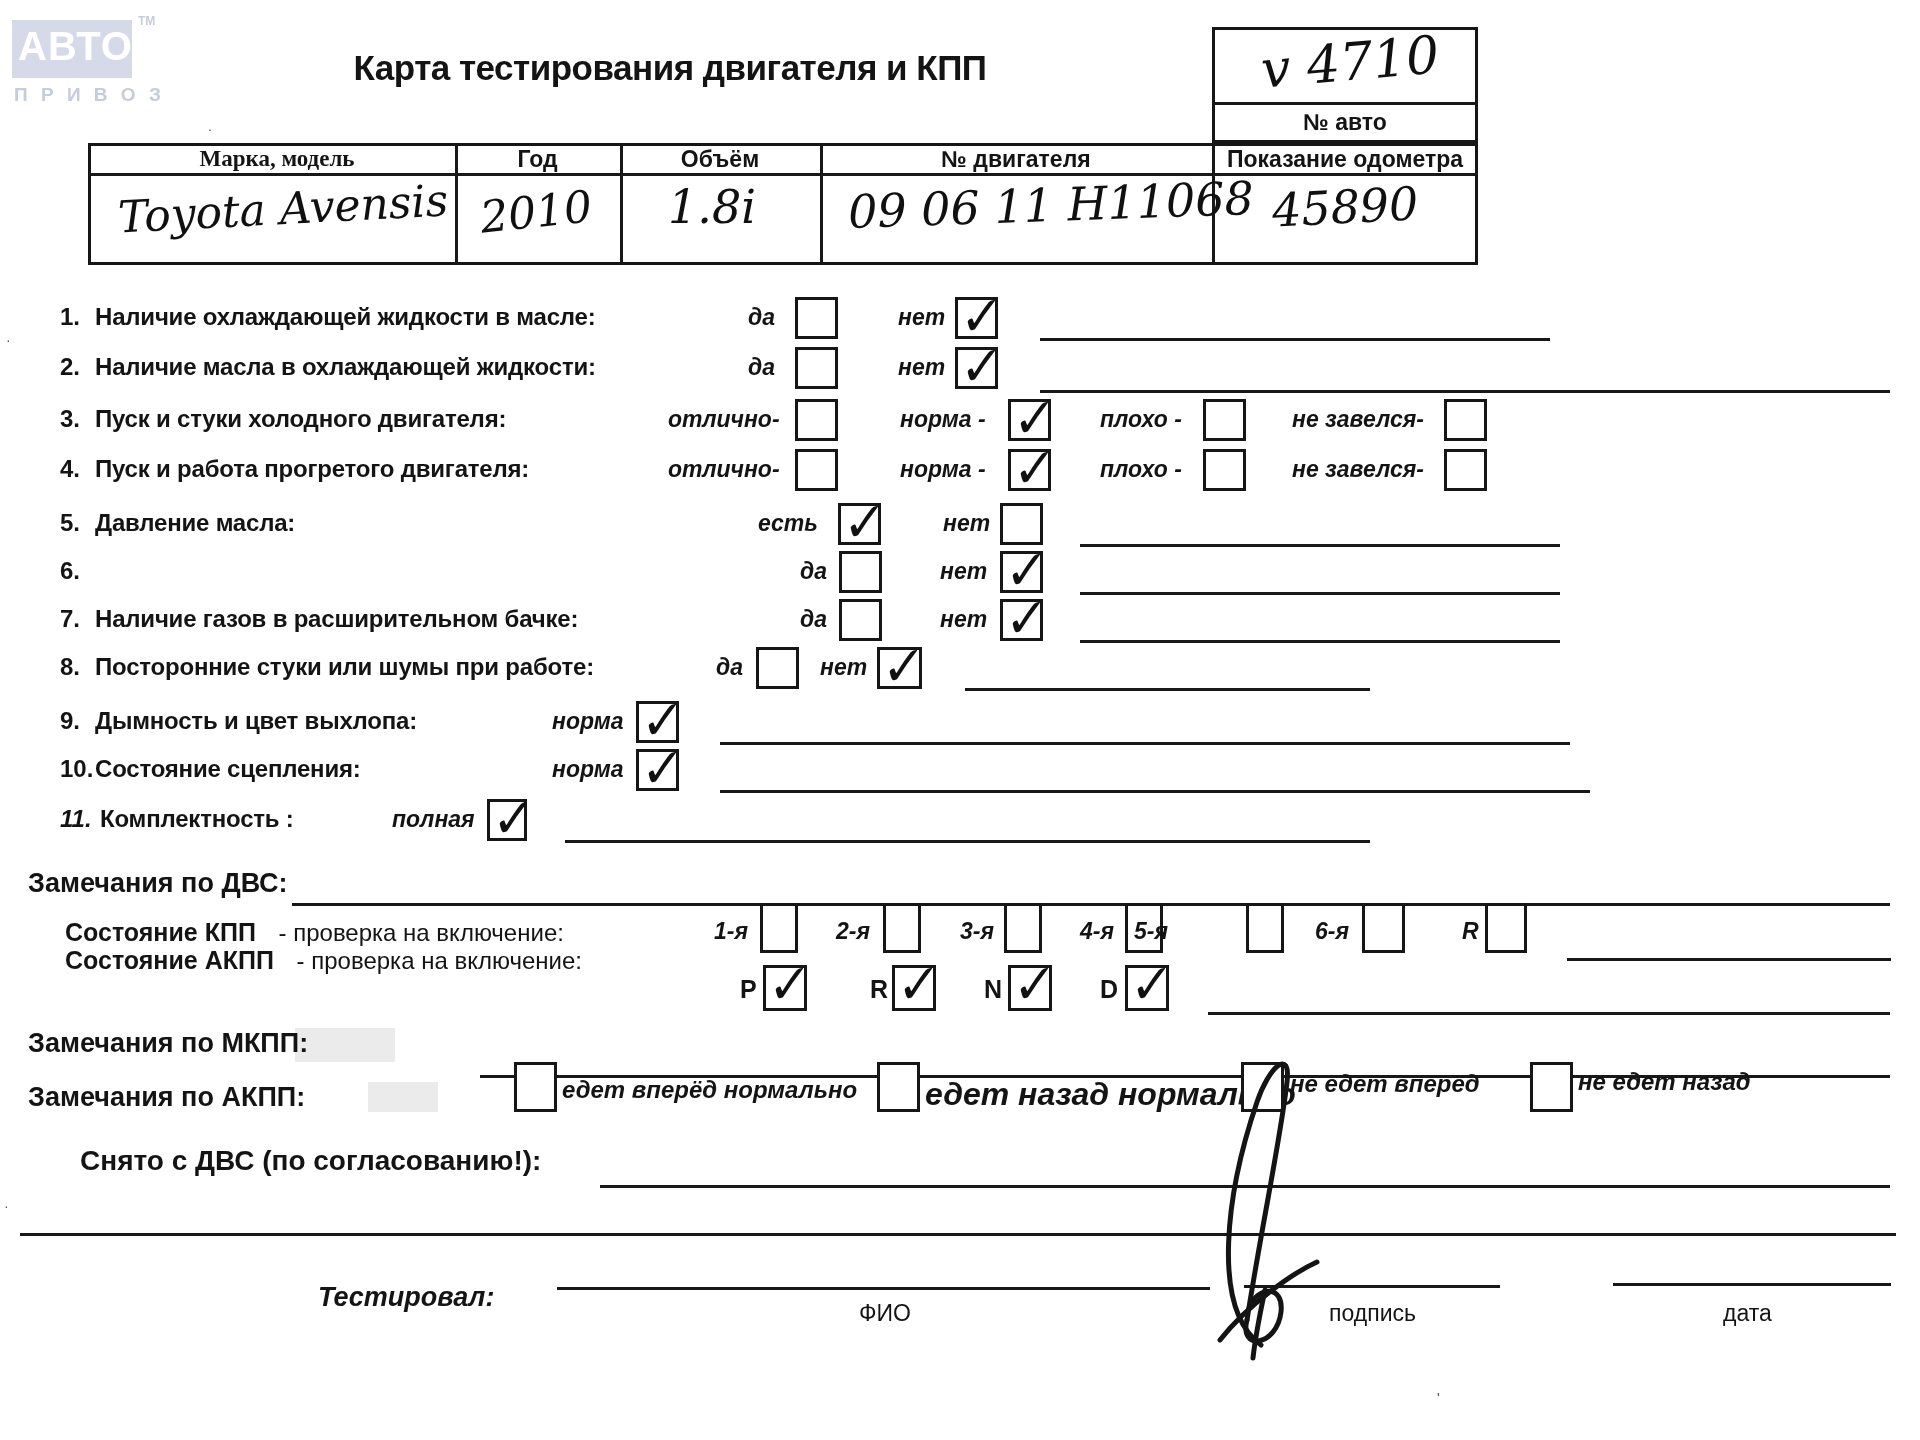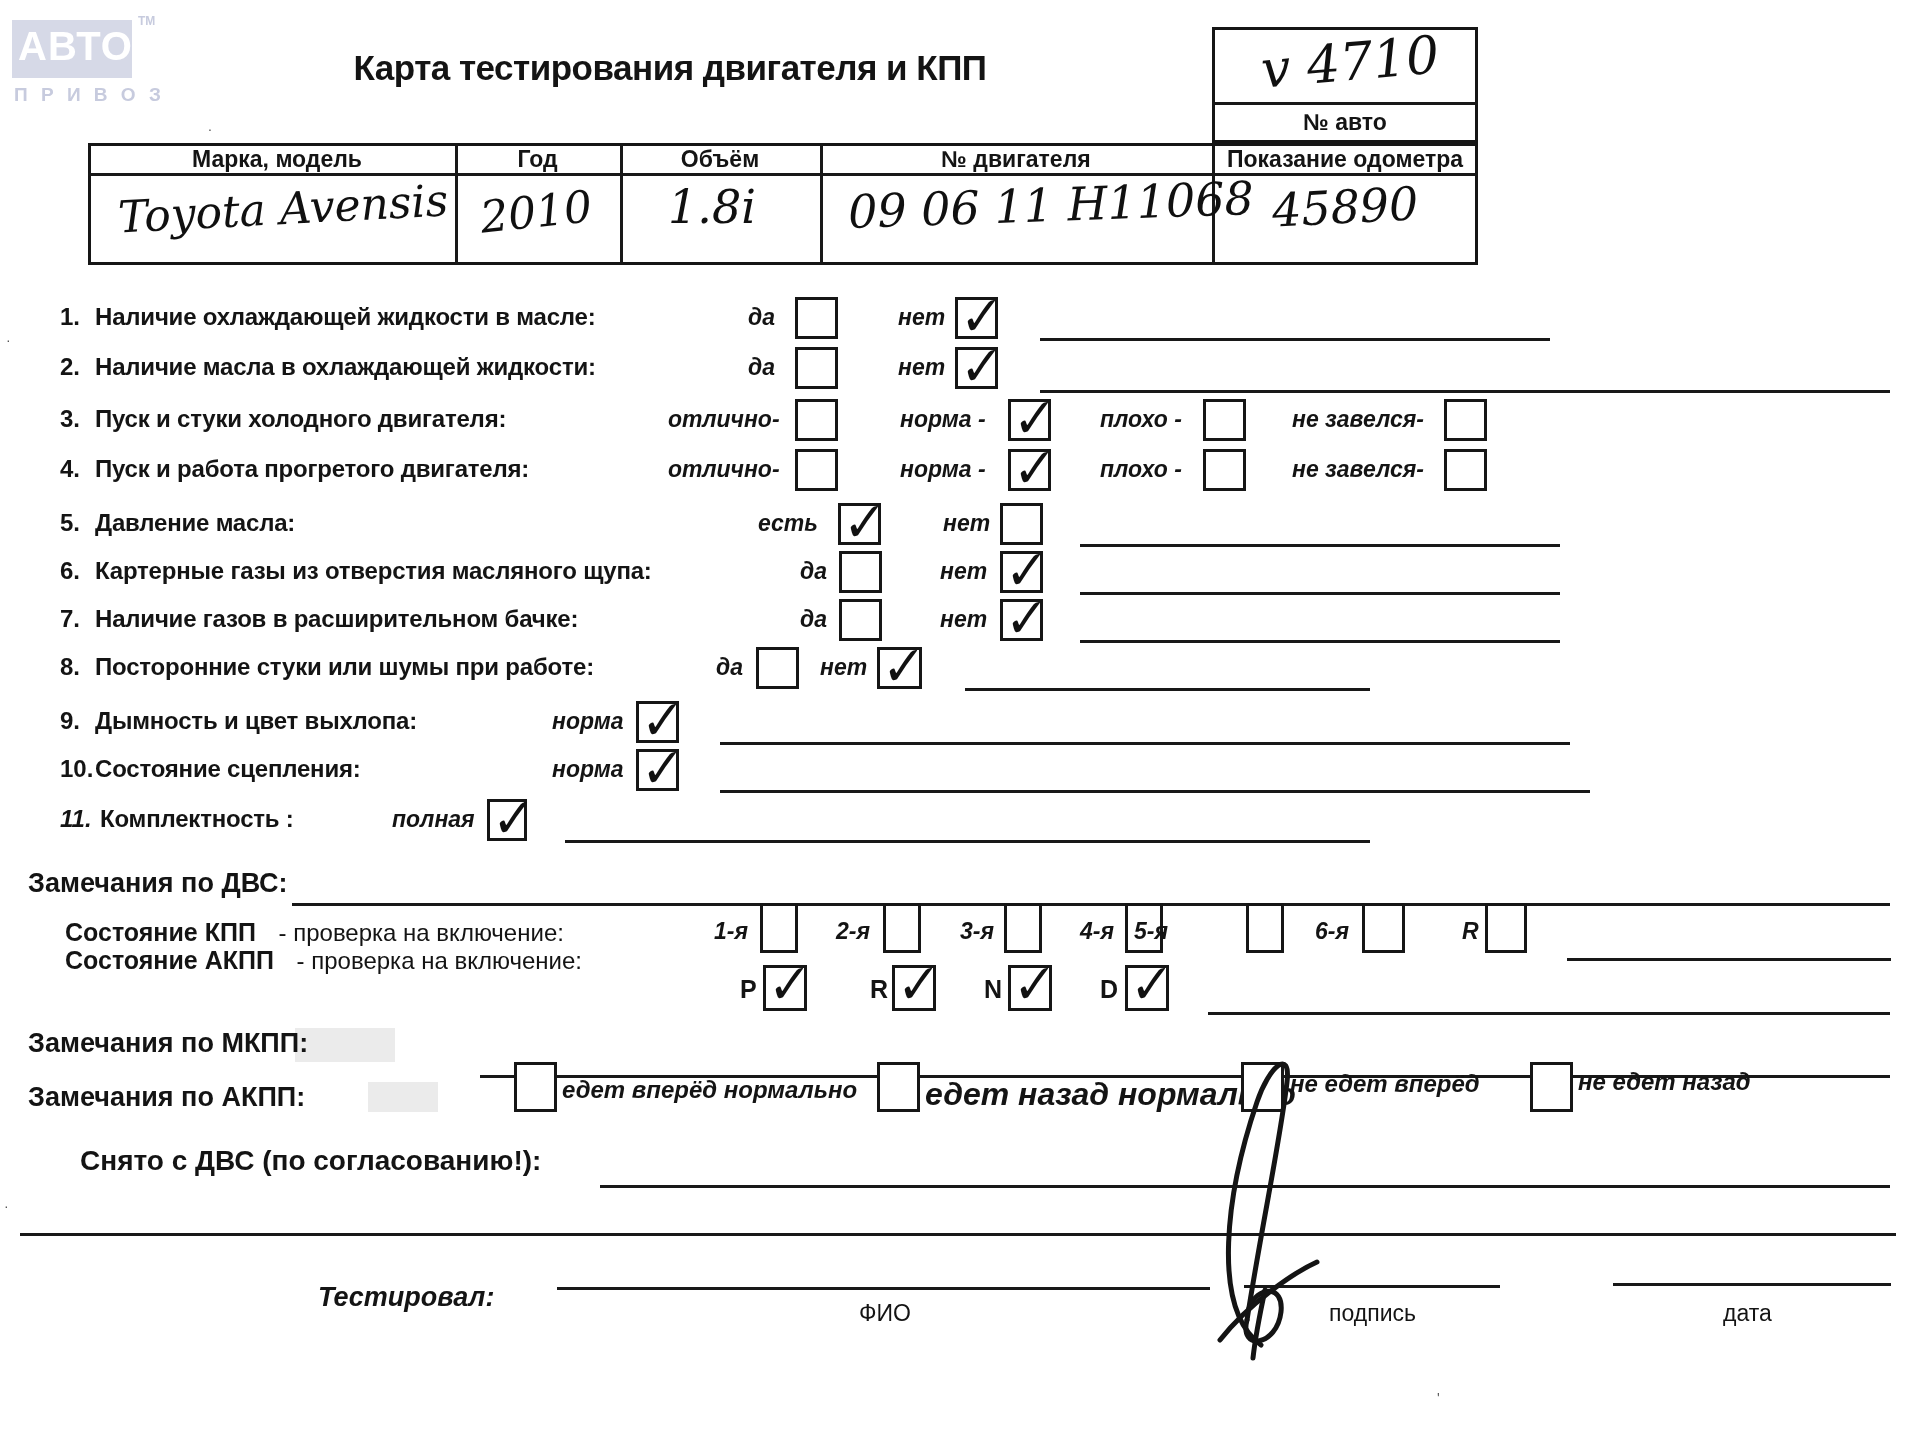--- a/index.html
+++ b/index.html
@@ -42,21 +42,21 @@
   <div class="hline" style="left:1212px;top:102px;width:266px;"></div>
   <div class="abs" style="left:1212px;top:109px;width:266px;text-align:center;font-weight:700;font-size:23px;">№ авто</div>
 
   <div class="abs" style="left:88px;top:143px;width:1390px;height:122px;border:3px solid #161616;box-sizing:border-box;"></div>
   <div class="hline" style="left:88px;top:173px;width:1390px;"></div>
   <div class="vline" style="left:455px;top:143px;height:122px;"></div>
   <div class="vline" style="left:620px;top:143px;height:122px;"></div>
   <div class="vline" style="left:820px;top:143px;height:122px;"></div>
   <div class="vline" style="left:1212px;top:143px;height:122px;"></div>
 
-  <div class="cellhead" style="left:88px;top:144px;width:378px;height:30px;">Марка, модель</div>
+  <div class="cellhead" style="left:88px;top:144px;width:378px;height:30px;font-family:Liberation Serif, serif;">Марка, модель</div>
   <div class="cellhead" style="left:455px;top:144px;width:165px;height:30px;">Год</div>
   <div class="cellhead" style="left:620px;top:144px;width:200px;height:30px;">Объём</div>
   <div class="cellhead" style="left:820px;top:144px;width:392px;height:30px;">№ двигателя</div>
   <div class="cellhead" style="left:1212px;top:144px;width:266px;height:30px;">Показание одометра</div>
 
   <div class="abs hw z" style="left:118px;top:183px;font-size:44px;transform:rotate(-3deg);">Toyota Avensis</div>
   <div class="abs hw z" style="left:480px;top:186px;font-size:44px;transform:rotate(-6deg);">2010</div>
   <div class="abs hw z" style="left:668px;top:180px;font-size:46px;">1.8i</div>
   <div class="abs hw z" style="left:848px;top:178px;font-size:46px;transform:rotate(-2deg);">09 06 11 Н11068</div>
   <div class="abs hw z" style="left:1272px;top:180px;font-size:46px;transform:rotate(-3deg);">45890</div>
@@ -101,21 +101,20 @@
 
   <div class="abs num" style="left:60px;top:509px;">5.</div>
   <div class="abs lbl" style="left:95px;top:509px;">Давление масла:</div>
   <div class="abs ital" style="left:758px;top:510px;">есть</div>
   <div class="box checked" style="left:838px;top:503px;"></div>
   <div class="abs ital" style="left:943px;top:510px;">нет</div>
   <div class="box" style="left:1000px;top:503px;"></div>
   <div class="hline" style="left:1080px;top:544px;width:480px;"></div>
 
   <div class="abs num" style="left:60px;top:557px;">6.</div>
-  <div class="abs lbl" style="left:95px;top:557px;">Картерные газы из отверстия масляного щупа:</div>
   <div class="abs ital" style="left:800px;top:558px;">да</div>
   <div class="box" style="left:839px;top:551px;"></div>
   <div class="abs ital" style="left:940px;top:558px;">нет</div>
   <div class="box checked" style="left:1000px;top:551px;"></div>
   <div class="hline" style="left:1080px;top:592px;width:480px;"></div>
 
   <div class="abs num" style="left:60px;top:605px;">7.</div>
   <div class="abs lbl" style="left:95px;top:605px;">Наличие газов в расширительном бачке:</div>
   <div class="abs ital" style="left:800px;top:606px;">да</div>
   <div class="box" style="left:839px;top:599px;"></div>

